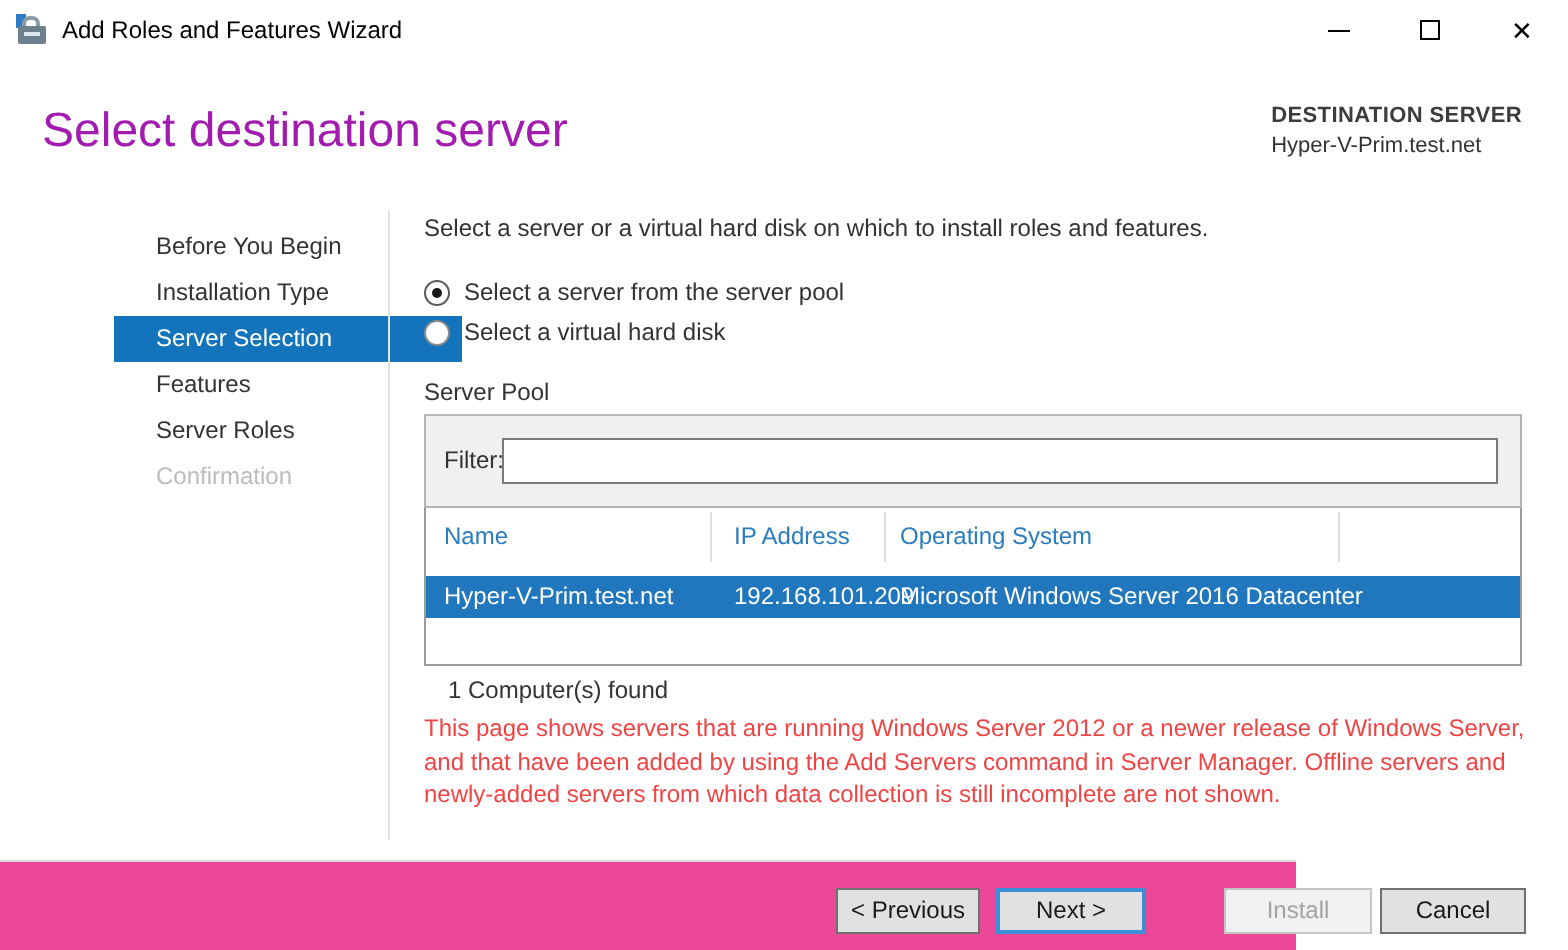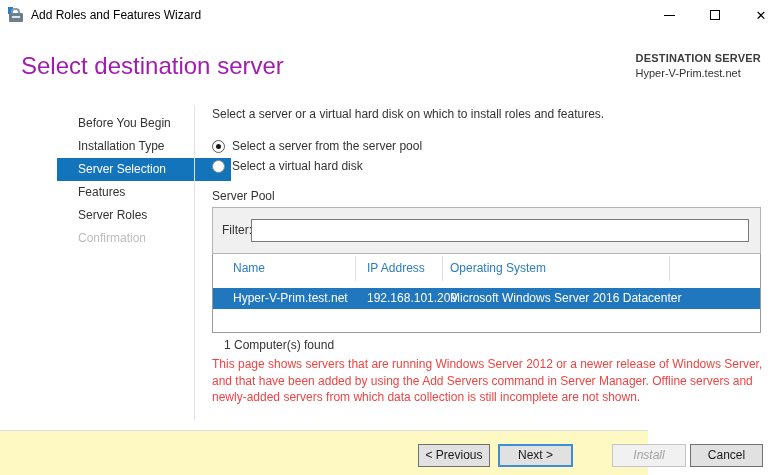--- a/index.html
+++ b/index.html
@@ -105,21 +105,21 @@
     font-family: "Liberation Sans", "DejaVu Sans", sans-serif; font-size: 12px;
     padding: 0 4px; outline: none;
   }
 
   .server-table {
     position: absolute; left: 212px; top: 254px; width: 549px; height: 79px;
     background: #ffffff; border: 1px solid #9b9b9b; border-top: none;
   }
   .tbl-header { position: absolute; left: 0; top: 0; width: 547px; height: 29px; background: #ffffff; }
   .tbl-header .col { position: absolute; top: 0; height: 29px; line-height: 29px; color: #2b7cbe; white-space: nowrap; }
-  .col-name { left: 20px; }
+  .col-name { left: 9px; }
   .col-ip { left: 154px; }
   .col-os { left: 237px; }
   .col-sep { position: absolute; top: 2px; width: 1px; height: 25px; background: #e0e0e0; }
   .sep-1 { left: 142px; }
   .sep-2 { left: 229px; }
   .sep-3 { left: 456px; }
   .tbl-row {
     position: absolute; left: 0; top: 34px; width: 547px; height: 21px;
     background: #2077bd; color: #ffffff; cursor: pointer;
   }
@@ -127,31 +127,31 @@
 
   .found-text { position: absolute; left: 224px; top: 338px; }
   .description {
     position: absolute; left: 212px; top: 356px; width: 556px;
     line-height: 16.5px; color: #ef4444;
   }
 
   
   .footer {
     position: absolute; left: 0; top: 430px; width: 648px; height: 45px;
-    background: #fef9c3; border-top: 1px solid #dcdcdc;
+    background: #ec4899; border-top: 1px solid #dcdcdc;
   }
   .btn {
     position: absolute; top: 13px; height: 23px;
     background: #e1e1e1; border: 1px solid #707070;
     font-family: "Liberation Sans", "DejaVu Sans", sans-serif; font-size: 12px;
     color: #1a1a1a; text-align: center; line-height: 21px; cursor: pointer;
   }
   .btn-previous { left: 418px; width: 72px; }
   .btn-next { left: 498px; width: 75px; border: 2px solid #3c8fd4; line-height: 19px; }
-  .btn-install { left: 612px; width: 74px; background: #f1f1f1; border-color: #c5c5c5; color: #a3a3a3; cursor: default; font-style: italic; }
+  .btn-install { left: 612px; width: 74px; background: #f1f1f1; border-color: #c5c5c5; color: #a3a3a3; cursor: default; }
   .btn-cancel { left: 690px; width: 73px; }
 </style>
 </head>
 <body>
 
 <div class="window">
 
   <div class="titlebar">
     <span class="app-icon">
       <span class="flag"></span>

